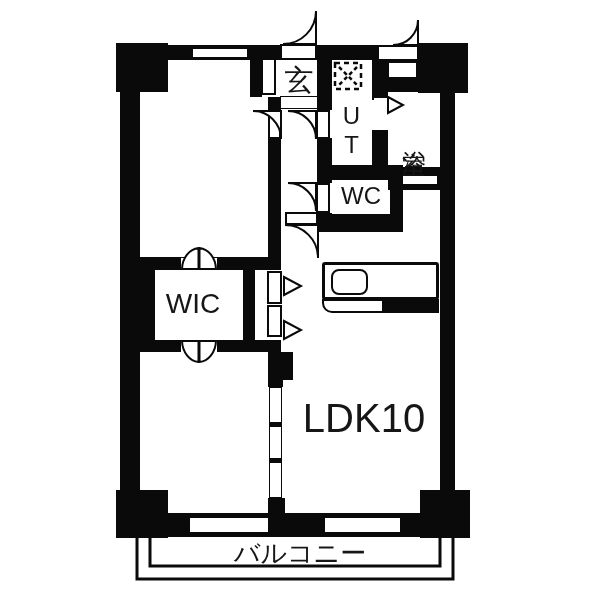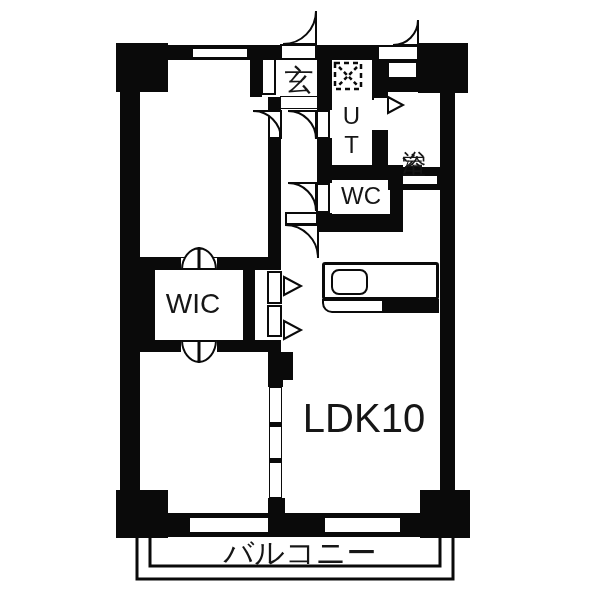--- a/index.html
+++ b/index.html
@@ -118,15 +118,15 @@
 
   <div class="lbl vert" style="left:399px;top:97px;width:30px;height:72px;font-size:24px;">浴室</div>
 
   <div class="lbl" style="left:331px;top:181px;width:60px;height:30px;font-size:24px;">WC</div>
 
   <div class="lbl" style="left:155px;top:289px;width:76px;height:30px;font-size:28px;">WIC</div>
 
 
   <div class="lbl" style="left:290px;top:365px;width:148px;height:44px;font-size:40px;margin-top:31px;">LDK10</div>
 
-  <div class="lbl" style="left:218px;top:539px;width:164px;height:27px;font-size:30px;">バルコニー</div>
+  <div class="lbl" style="left:218px;top:539px;width:164px;height:27px;font-size:26px;">バルコニー</div>
 
 </div>
 
 </body></html>

